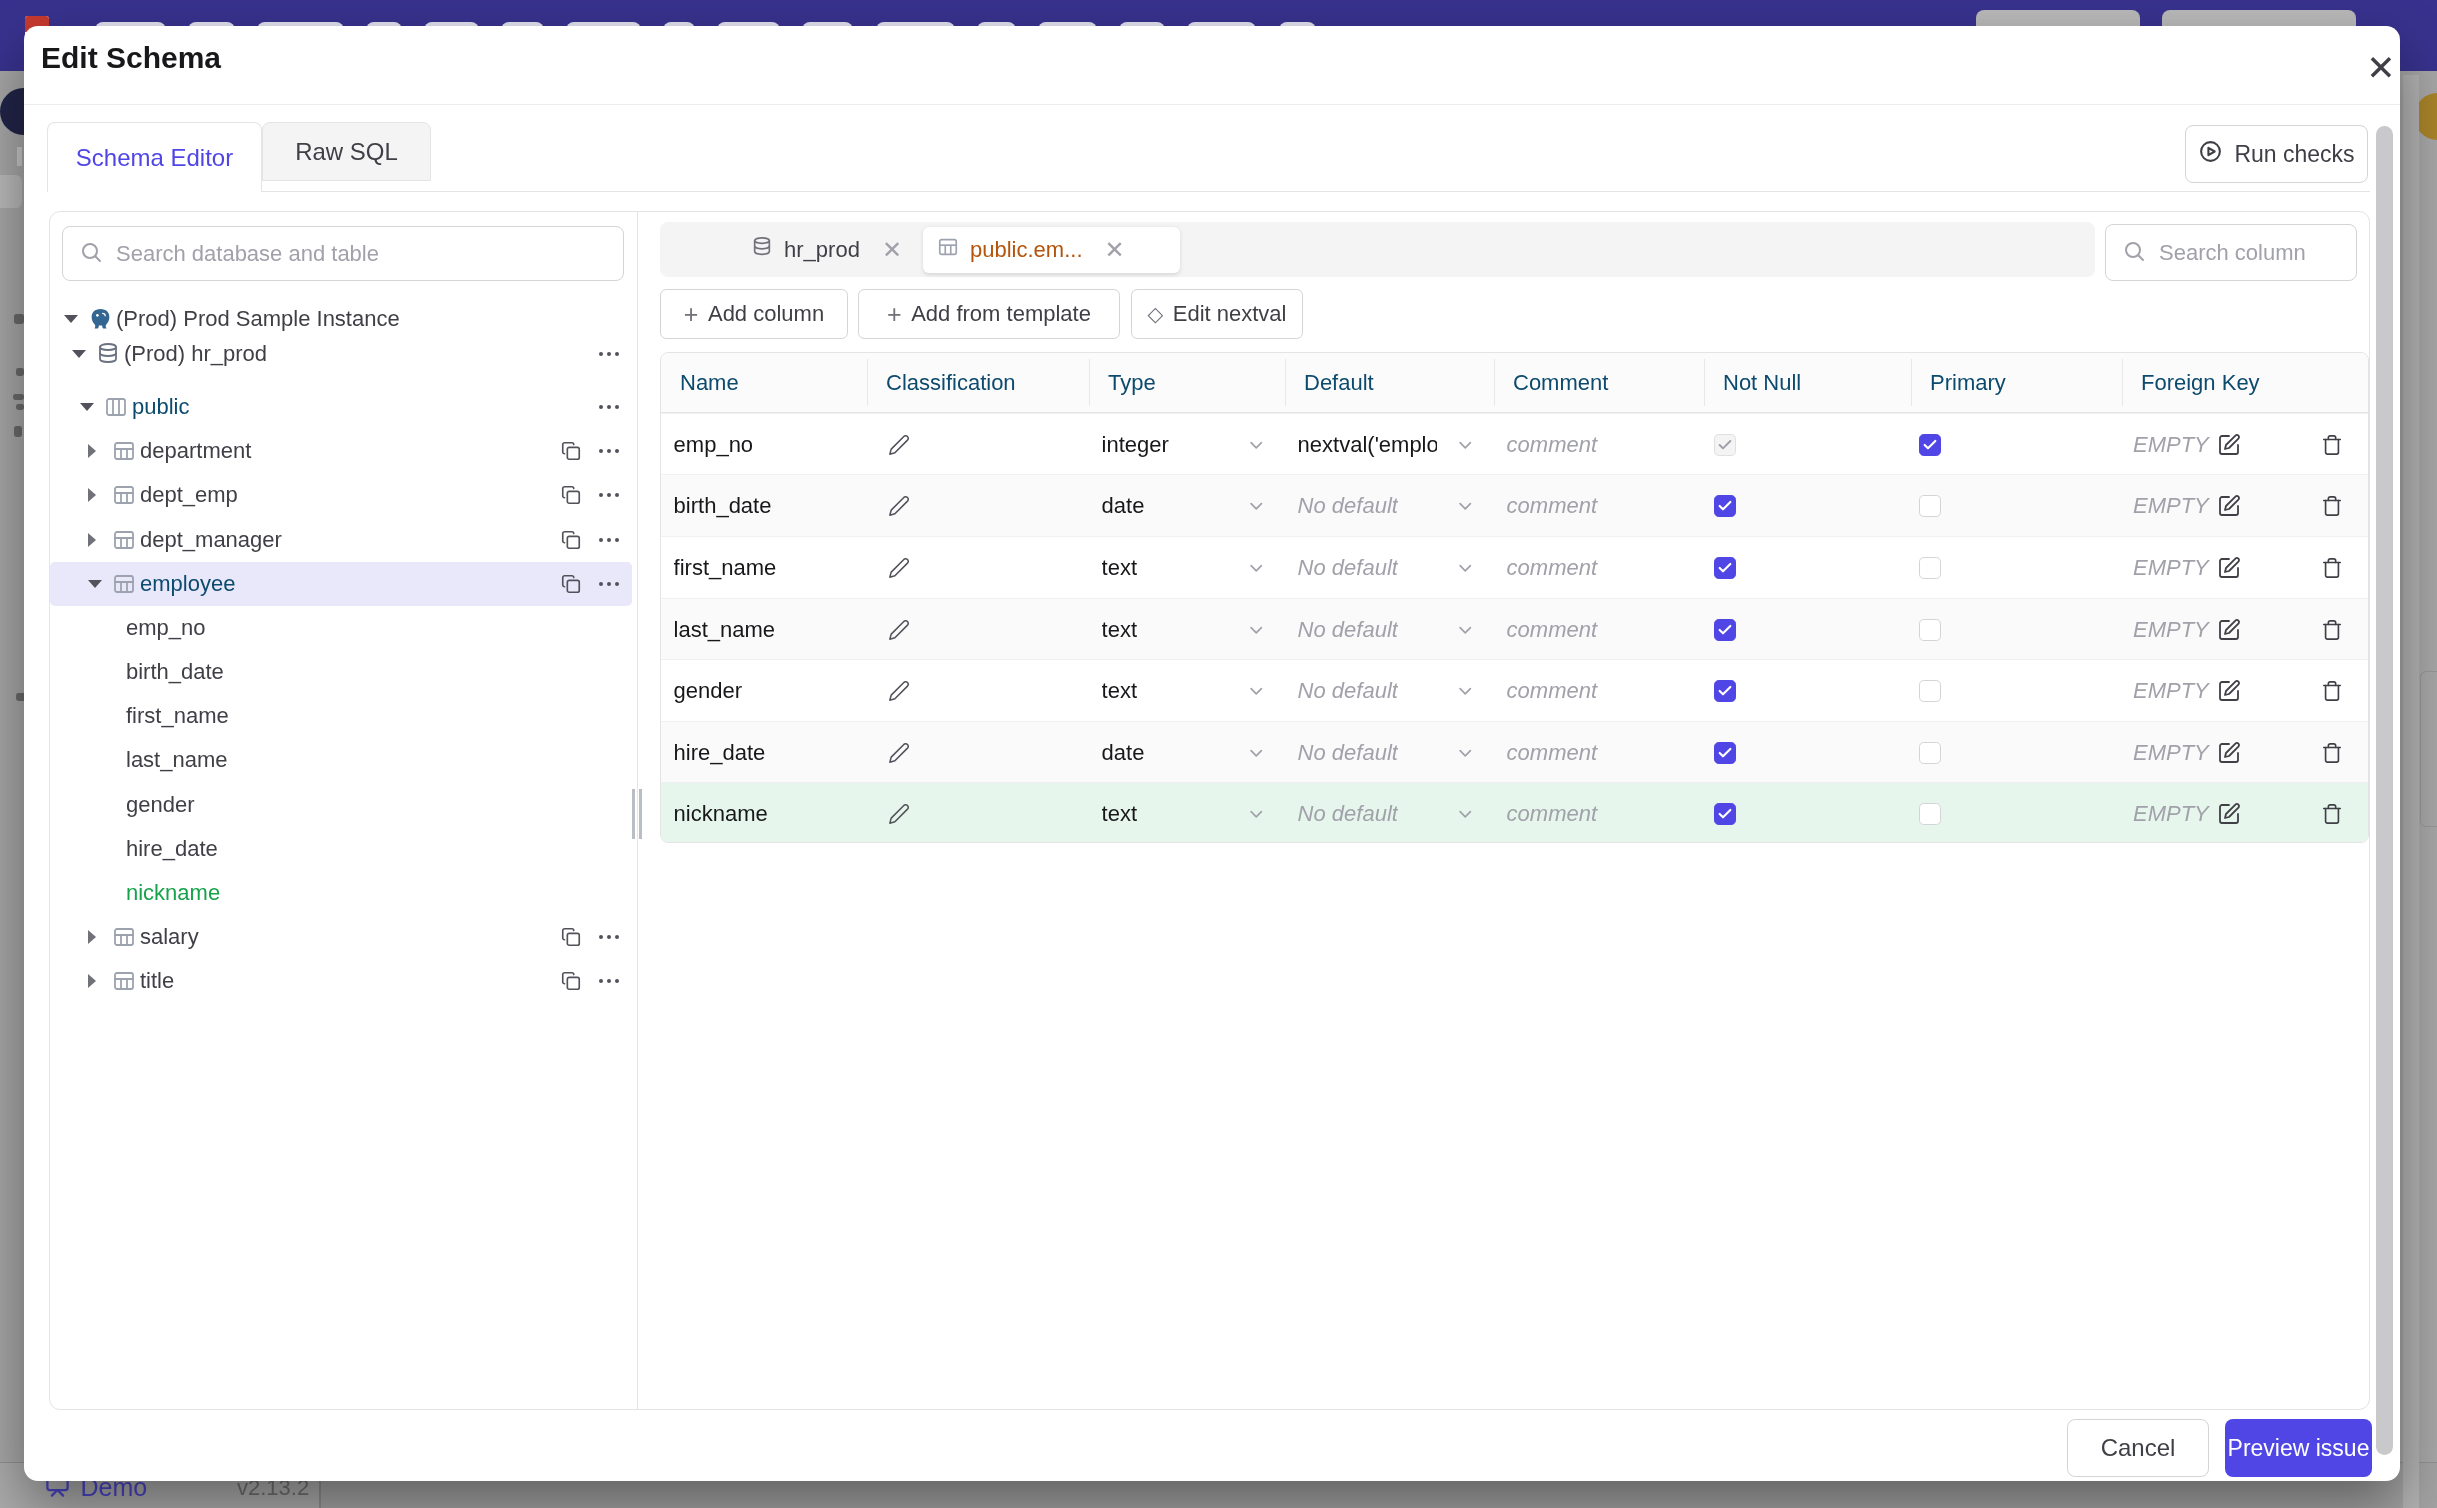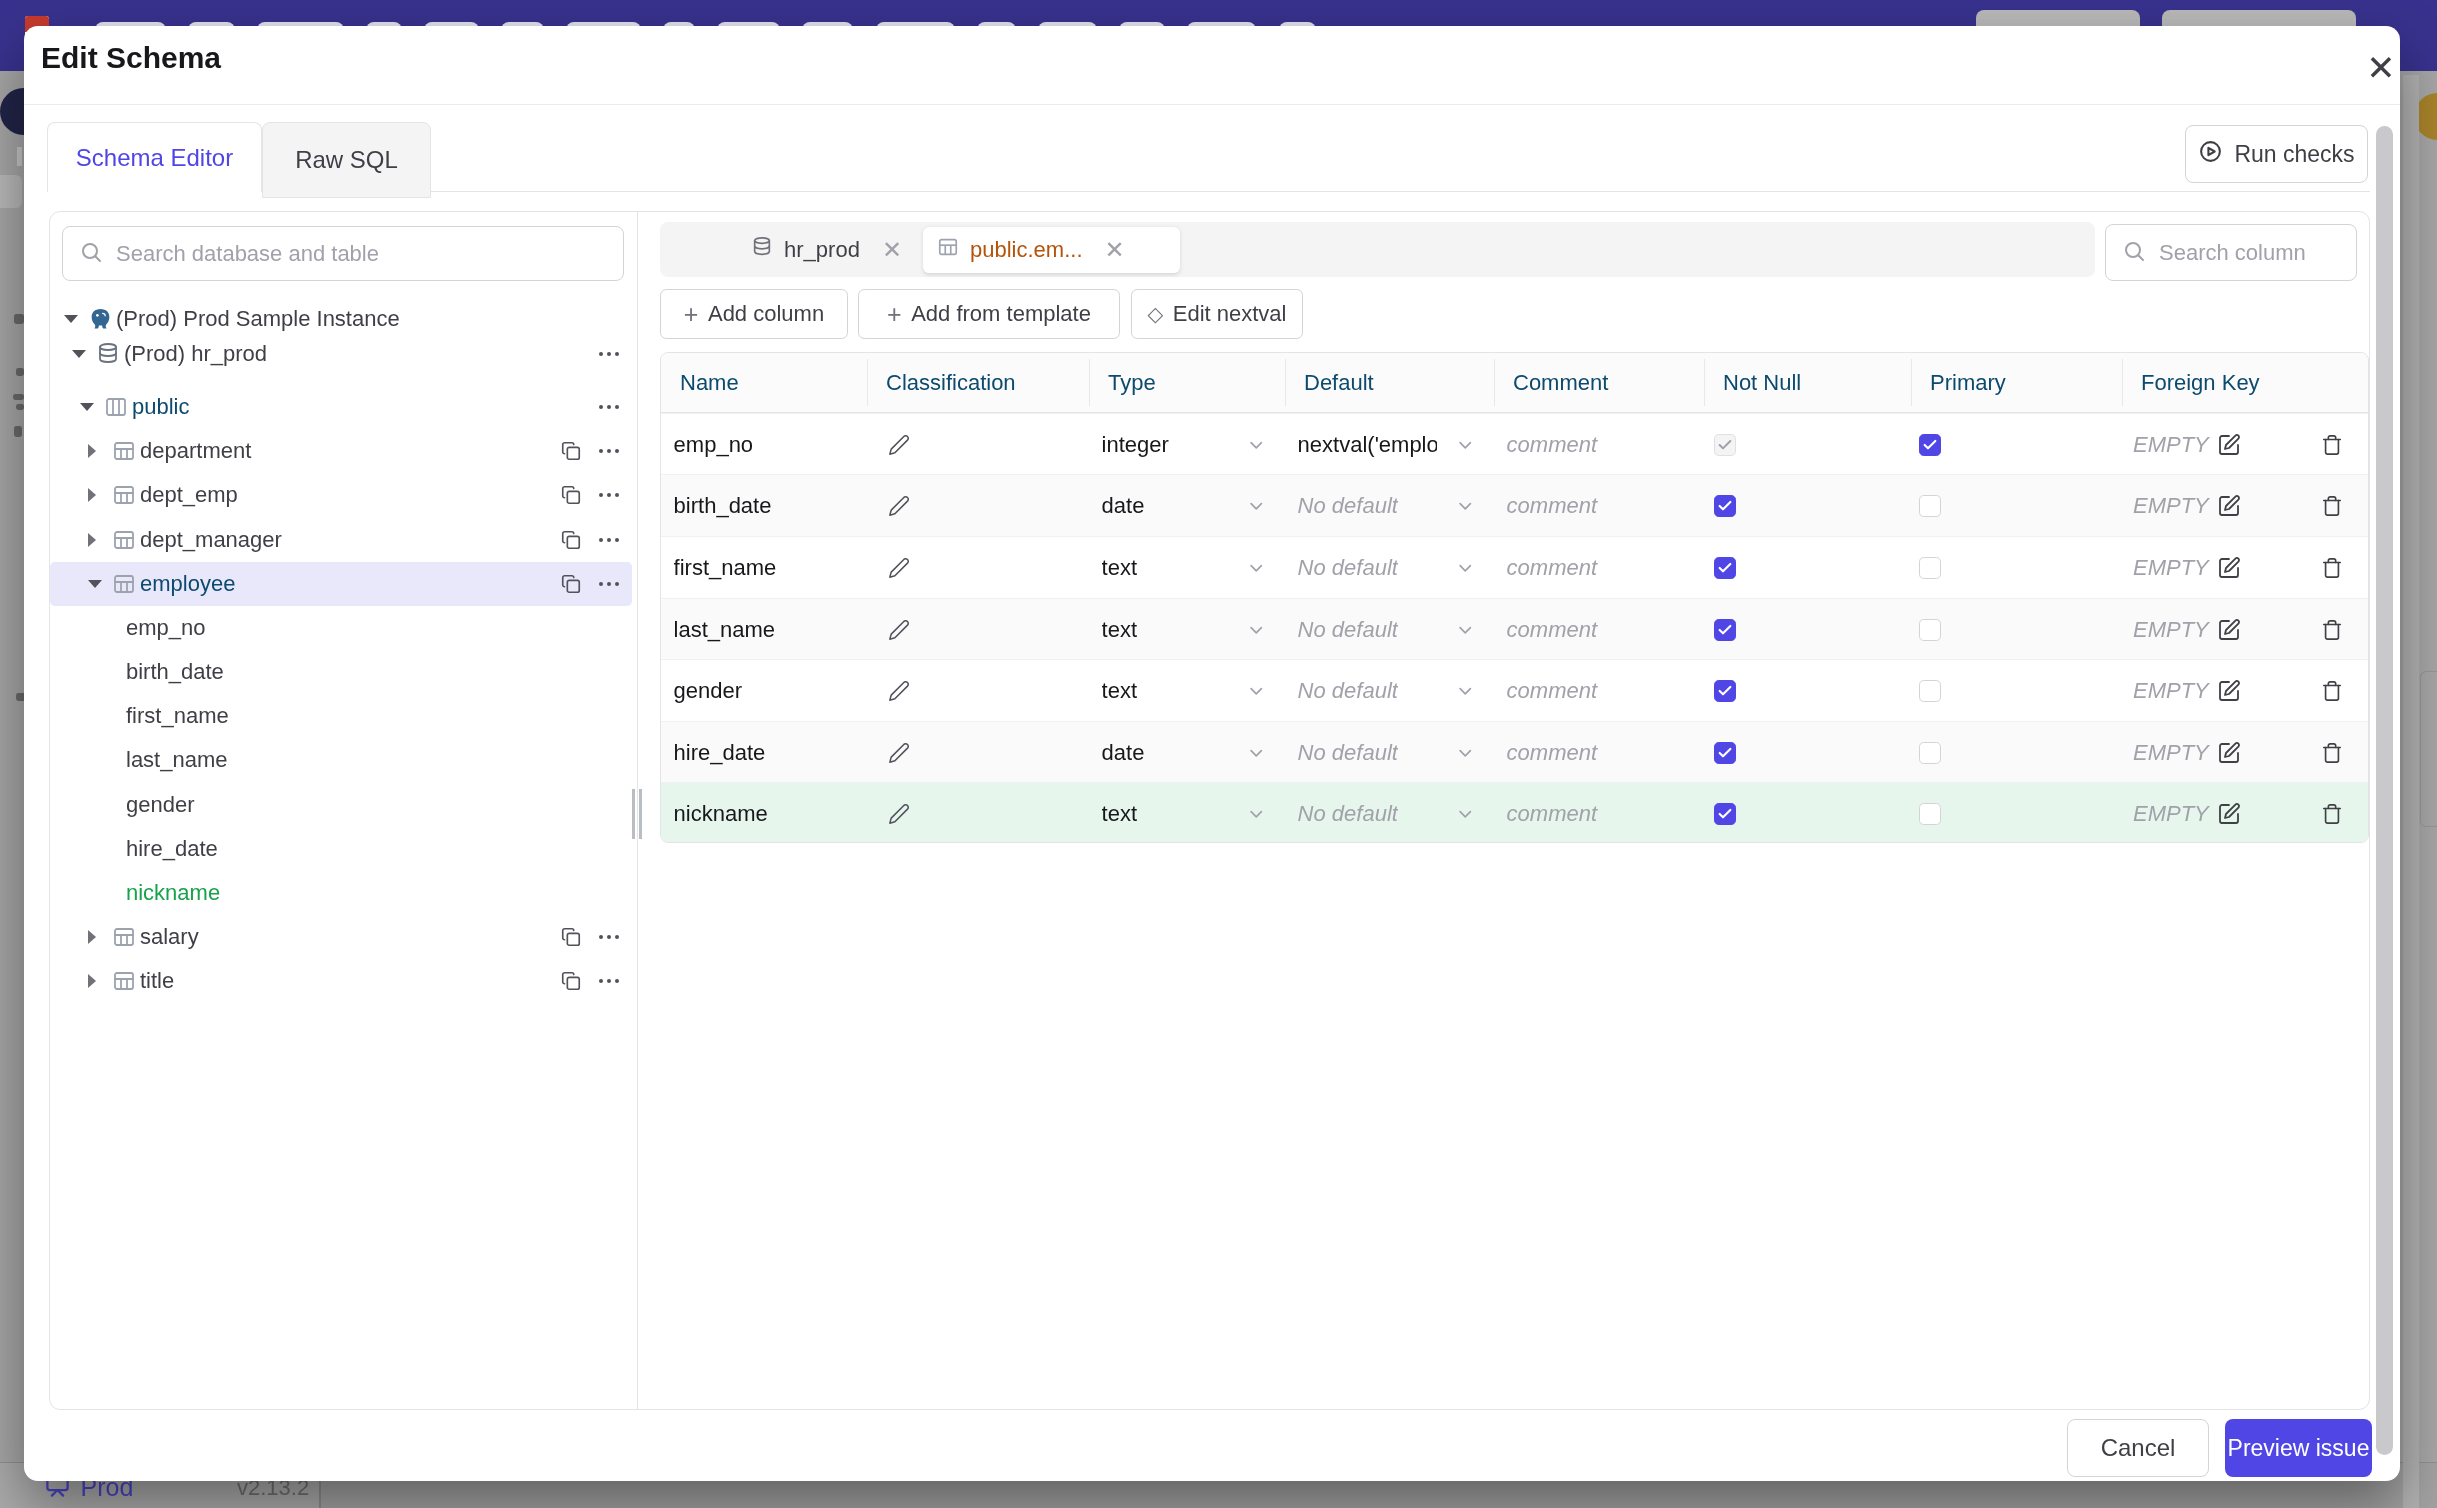--- a/index.html
+++ b/index.html
@@ -27,21 +27,21 @@
   .demo-label{font-size:25px;color:#4b45c6;}
   .version-label{left:237px;top:1475px;font-size:22px;color:#6f6f6f;z-index:2;}
   
   .modal{left:24px;top:26px;width:2376px;height:1455px;background:#ffffff;border-radius:14px;
     box-shadow:0 24px 55px rgba(0,0,0,.40);z-index:10;}
   .modal-title{left:41px;top:41px;font-size:30px;font-weight:600;color:#18181b;z-index:11;text-align:center;}
   .modal-close{left:2359px;top:46px;width:44px;height:44px;display:flex;align-items:center;justify-content:center;
     font-size:35px;color:#3f3f46;z-index:12;cursor:pointer;}
   .hdr-line{left:24px;top:104px;width:2376px;height:0.8px;background:#ececef;z-index:11;}
   .tab-line{left:47px;top:191px;width:2323px;height:0.8px;background:#e4e4e7;z-index:11;}
-  .mtab{top:122px;height:76px;display:flex;align-items:center;justify-content:center;font-size:24px;z-index:12;
+  .mtab{top:122px;height:59px;display:flex;align-items:center;justify-content:center;font-size:24px;z-index:12;
     border:0.8px solid #e4e4e7;border-radius:8px 8px 0 0;box-sizing:border-box;cursor:pointer;}
   .mtab.active{left:47px;width:215px;background:#fff;border-bottom:none;height:70px;color:#4f46e5;}
   .mtab.inactive{left:262px;width:169px;background:#f4f4f5;color:#3f3f46;}
   .runchecks{left:2185px;top:125px;width:183px;height:58px;border:0.8px solid #d4d4d8;border-radius:8px;background:#fff;
     display:flex;align-items:center;justify-content:center;gap:11px;font-size:23px;color:#3f3f46;z-index:12;cursor:pointer;box-sizing:border-box;}
   .panel-wrap{left:49px;top:211px;width:2321px;height:1199px;border:0.8px solid #e4e4e7;border-radius:11px;z-index:11;box-sizing:border-box;}
   .panel-divider{left:637px;top:211px;width:0.8px;height:1199px;background:#e4e4e7;z-index:12;}
   .drag-handle{left:632px;top:789px;width:4px;height:50px;border-left:3.2px solid #b9bdc4;border-right:3.2px solid #b9bdc4;z-index:13;cursor:col-resize;}
   
   .search-box{border:0.8px solid #d4d4d8;border-radius:8px;background:#fff;display:flex;align-items:center;gap:11px;
@@ -150,21 +150,21 @@
 <div class="abs bottombar-right"></div>
 <div class="abs bb-divider"></div>
 <div class="abs demo-wrap">
   <span>
     <svg width="27" height="27" viewBox="0 0 24 24" fill="none" stroke="#4b45c6" stroke-width="2" stroke-linecap="round" stroke-linejoin="round">
         <path d="M2 3h20"></path>
         <path d="M21 3v11a2 2 0 0 1-2 2H5a2 2 0 0 1-2-2V3"></path>
         <path d="m7 21 5-5 5 5"></path>
       </svg>
   </span>
-  <span class="demo-label">Prod</span>
+  <span class="demo-label">Demo</span>
 </div>
 <div class="abs version-label">v2.13.2</div>
 
 <div class="abs modal"></div>
 <div class="abs modal-title">Edit Schema</div>
 <div class="abs modal-close">✕</div>
 <div class="abs hdr-line"></div>
 
 <div class="abs tab-line"></div>
 <div class="abs mtab active">Schema Editor</div>

